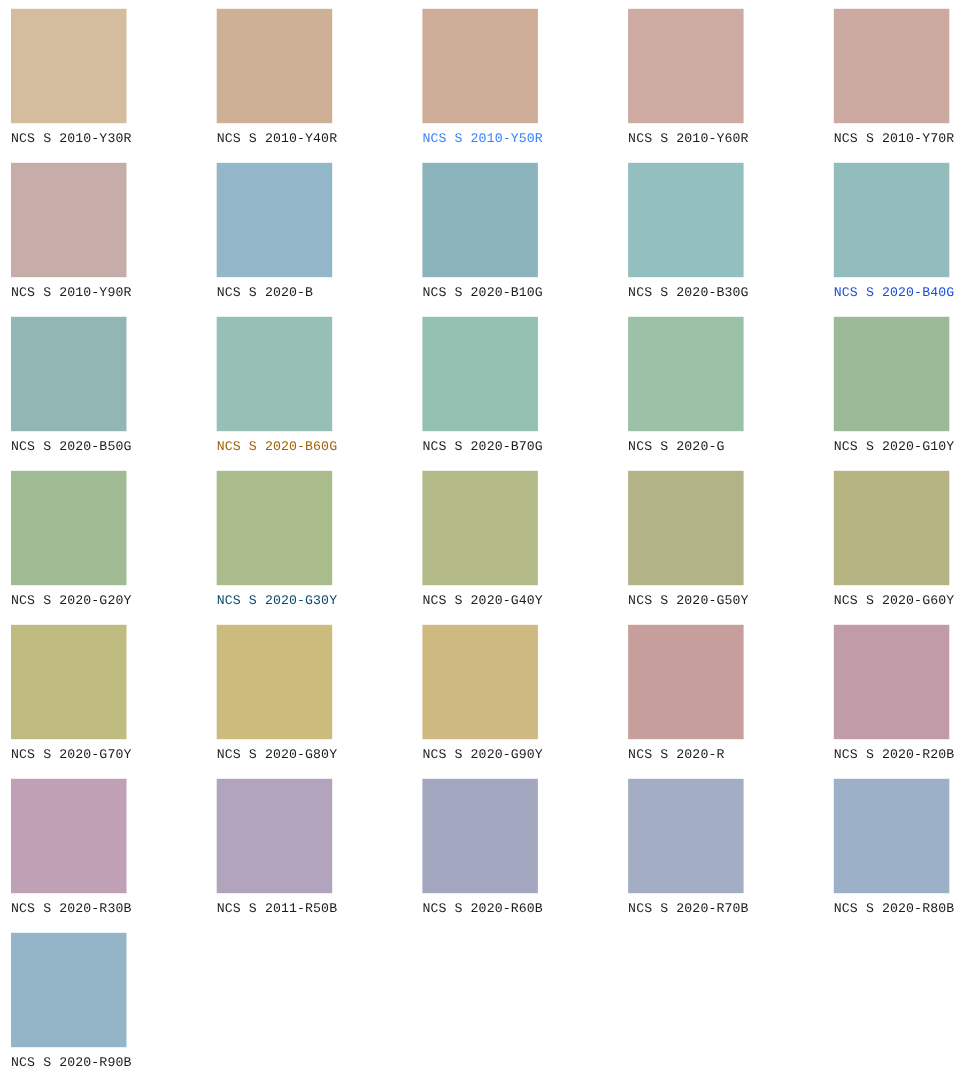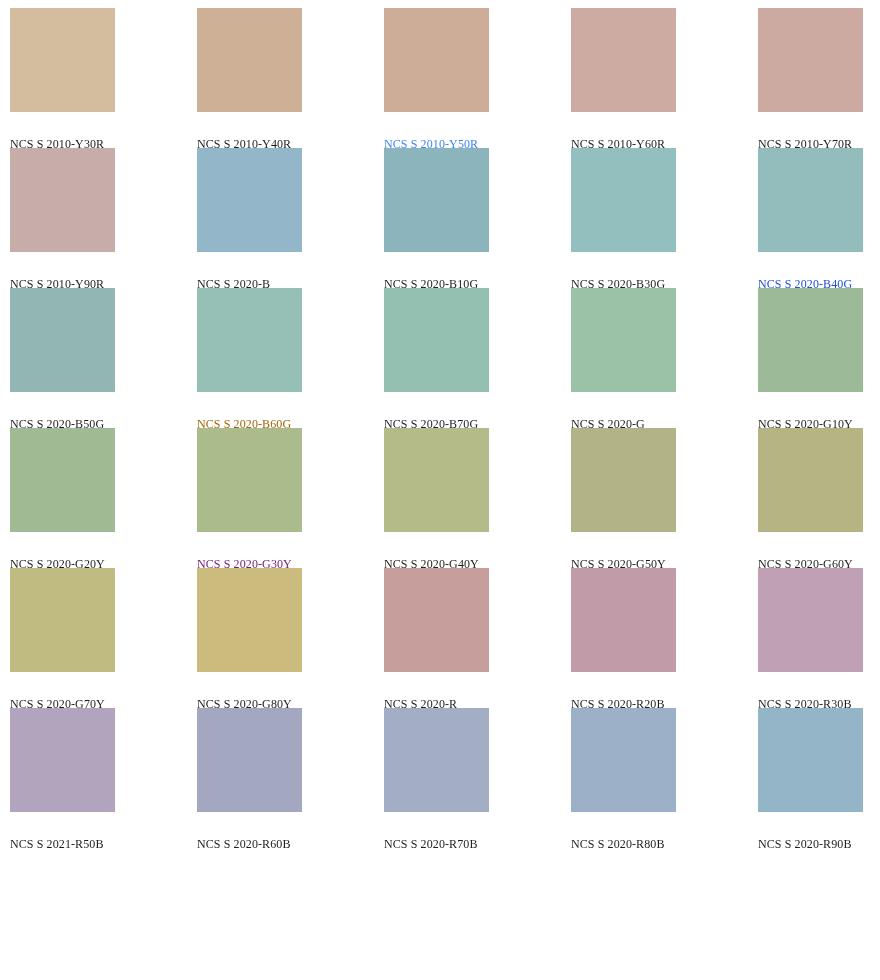--- a/index.html
+++ b/index.html
@@ -31,27 +31,27 @@
     align-items: flex-start;
   }
   .swatch-chip {
     width: 105px;
     height: 104px;
     flex: 0 0 104px;
     border: 0;
     display: block;
   }
   .swatch-label {
-    margin-top: 25px;
+    margin-top: 7px;
     font-size: 12px;
     line-height: 14px;
     color: #1d1d1d;
     white-space: nowrap;
     letter-spacing: 0.1px;
-    font-family: Liberation Serif, serif;
+    font-family: Liberation Mono, monospace;
   }
 </style>
 </head>
 <body style="background: rgb(255, 255, 255);">
 
 <div id="swatch-grid">
     <div class="swatch-cell">
       <div class="swatch-chip" style="background-color: rgb(212, 188, 159);"></div>
       <div class="swatch-label" style="color: rgb(29, 29, 29);">NCS S 2010-Y30R</div>
     </div>
@@ -110,21 +110,21 @@
     <div class="swatch-cell">
       <div class="swatch-chip" style="background-color: rgb(156, 186, 151);"></div>
       <div class="swatch-label" style="color: rgb(29, 29, 29);">NCS S 2020-G10Y</div>
     </div>
     <div class="swatch-cell">
       <div class="swatch-chip" style="background-color: rgb(160, 186, 147);"></div>
       <div class="swatch-label" style="color: rgb(29, 29, 29);">NCS S 2020-G20Y</div>
     </div>
     <div class="swatch-cell">
       <div class="swatch-chip" style="background-color: rgb(170, 188, 140);"></div>
-      <div class="swatch-label" style="color: #701a75;">NCS S 2020-G30Y</div>
+      <div class="swatch-label" style="color: #0c4a6e;">NCS S 2020-G30Y</div>
     </div>
     <div class="swatch-cell">
       <div class="swatch-chip" style="background-color: rgb(180, 187, 136);"></div>
       <div class="swatch-label" style="color: rgb(29, 29, 29);">NCS S 2020-G40Y</div>
     </div>
     <div class="swatch-cell">
       <div class="swatch-chip" style="background-color: rgb(178, 179, 135);"></div>
       <div class="swatch-label" style="color: rgb(29, 29, 29);">NCS S 2020-G50Y</div>
     </div>
     <div class="swatch-cell">
@@ -133,34 +133,38 @@
     </div>
     <div class="swatch-cell">
       <div class="swatch-chip" style="background-color: rgb(192, 188, 129);"></div>
       <div class="swatch-label" style="color: rgb(29, 29, 29);">NCS S 2020-G70Y</div>
     </div>
     <div class="swatch-cell">
       <div class="swatch-chip" style="background-color: rgb(203, 187, 124);"></div>
       <div class="swatch-label" style="color: rgb(29, 29, 29);">NCS S 2020-G80Y</div>
     </div>
     <div class="swatch-cell">
+      <div class="swatch-chip" style="background-color: rgb(206, 186, 128);"></div>
+      <div class="swatch-label" style="color: rgb(29, 29, 29);">NCS S 2020-G90Y</div>
+    </div>
+    <div class="swatch-cell">
       <div class="swatch-chip" style="background-color: rgb(198, 158, 156);"></div>
       <div class="swatch-label" style="color: rgb(29, 29, 29);">NCS S 2020-R</div>
     </div>
     <div class="swatch-cell">
       <div class="swatch-chip" style="background-color: rgb(194, 155, 169);"></div>
       <div class="swatch-label" style="color: rgb(29, 29, 29);">NCS S 2020-R20B</div>
     </div>
     <div class="swatch-cell">
       <div class="swatch-chip" style="background-color: rgb(191, 160, 181);"></div>
       <div class="swatch-label" style="color: rgb(29, 29, 29);">NCS S 2020-R30B</div>
     </div>
     <div class="swatch-cell">
       <div class="swatch-chip" style="background-color: rgb(178, 164, 189);"></div>
-      <div class="swatch-label" style="color: rgb(29, 29, 29);">NCS S 2021-R50B</div>
+      <div class="swatch-label" style="color: rgb(29, 29, 29);">NCS S 2011-R50B</div>
     </div>
     <div class="swatch-cell">
       <div class="swatch-chip" style="background-color: rgb(164, 167, 192);"></div>
       <div class="swatch-label" style="color: rgb(29, 29, 29);">NCS S 2020-R60B</div>
     </div>
     <div class="swatch-cell">
       <div class="swatch-chip" style="background-color: rgb(163, 173, 196);"></div>
       <div class="swatch-label" style="color: rgb(29, 29, 29);">NCS S 2020-R70B</div>
     </div>
     <div class="swatch-cell">

